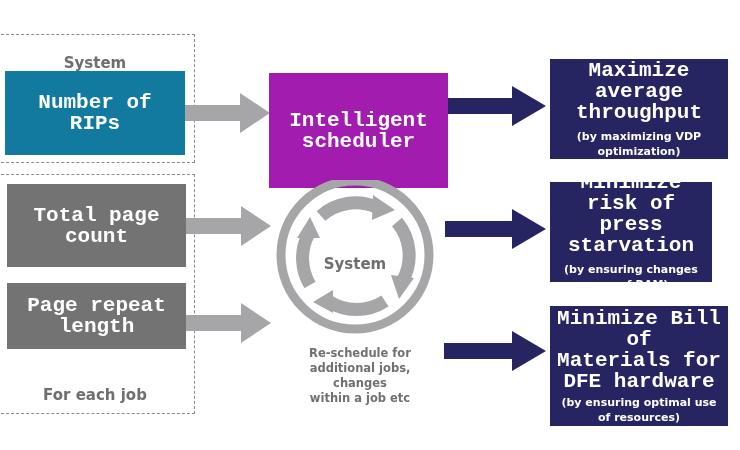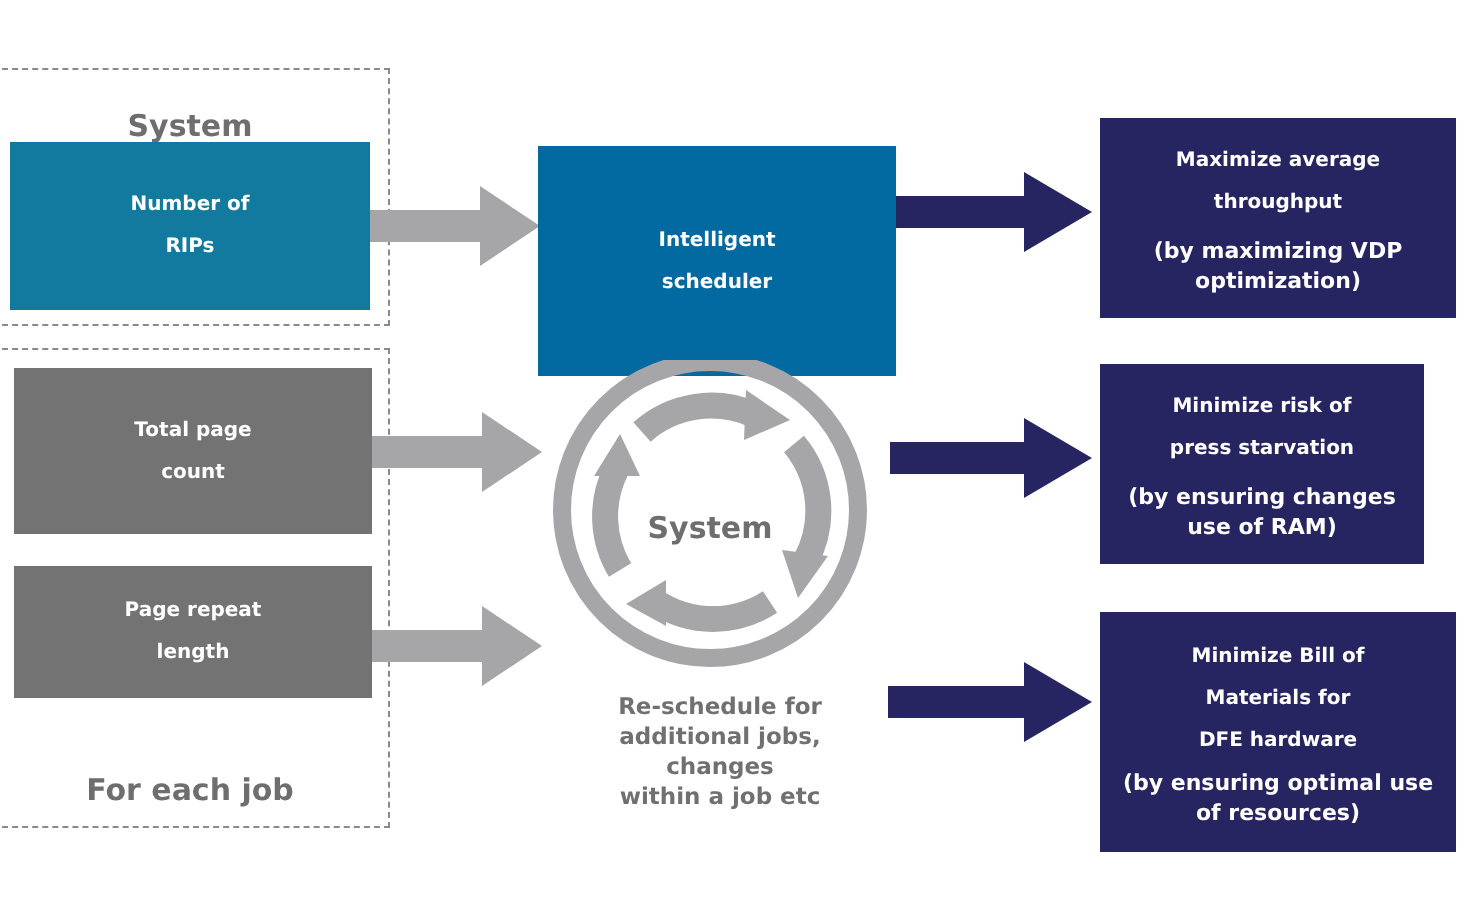--- a/index.html
+++ b/index.html
@@ -3,25 +3,25 @@
 <meta charset="utf-8">
 <style>
   html, body { margin:0; padding:0; background:#ffffff; }
   body { width:740px; height:450px; position:relative; overflow:hidden;
          font-family:"DejaVu Sans", sans-serif; }
   .abs { position:absolute; }
   .dash-group { position:absolute; border:1.5px dashed #8a8a8a; box-sizing:border-box; }
   .group-label { position:absolute; color:#6e6e6e; font-weight:bold; font-size:15px; text-align:center;margin-top:12px; }
   .box { position:absolute; display:flex; flex-direction:column; align-items:center; justify-content:center;
          color:#ffffff; text-align:center; box-sizing:border-box; }
-  .box .main { font-weight:bold; font-size:10px; line-height:21px; white-space:pre-line; }
+  .box .main { font-weight:bold; font-size:21px; line-height:21px; white-space:pre-line;font-family:Liberation Mono, monospace; }
   .box .sub { font-weight:bold; font-size:11px; line-height:15px; white-space:pre-line; margin-top:6px; }
   .rips { background:#127a9e; }
   .teal { background:#737373; }
-  .sched { background:#0369a1;justify-content:center; }
+  .sched { background:#a21caf;justify-content:center; }
   .out { background:#272462; }
   .caption { position:absolute; color:#707070; font-weight:bold; font-size:11.5px; line-height:15px;
              text-align:center; white-space:pre-line; }
   svg.arrow { position:absolute; overflow:visible; }
 </style>
 </head>
 <body>
 
 <div class="dash-group" style="left:-4px; top:34px; width:199px; height:129px;"></div>
 <div class="group-label" style="left:10px; top:42px; width:170px;">System</div>

